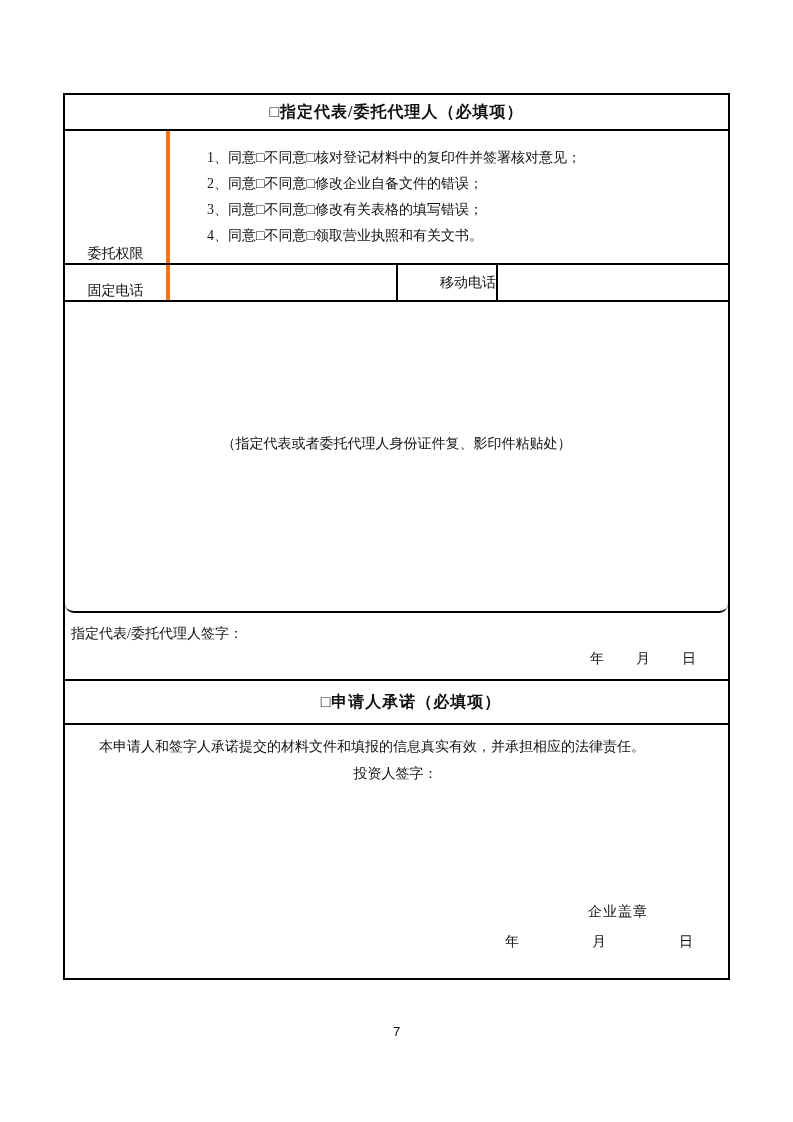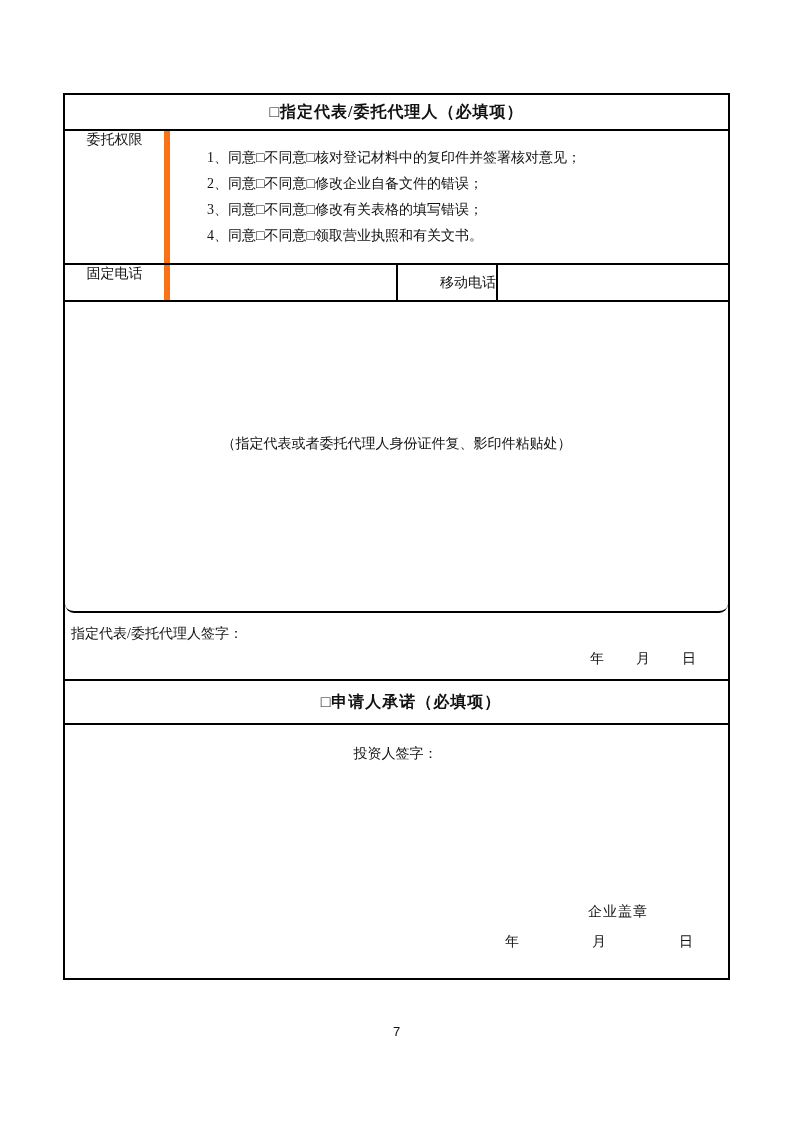--- a/index.html
+++ b/index.html
@@ -23,22 +23,22 @@
 
   .header-row {
     height: 36px;
     display: flex; align-items: center; justify-content: center;
     font-size: 16px; font-weight: bold; letter-spacing: 1px;
   }
   .header-row.h2 { height: 44px; padding-left: 29px; }
 
   .authority-row { height: 134px; display: flex; }
   .label-cell {
-    width: 105px; border-right: 6px solid #f97316;
-    display: flex; align-items: flex-start; justify-content: center;
+    width: 105px; border-right: 4px solid #f97316;
+    display: flex; align-items: flex-end; justify-content: center;
     font-size: 14px; flex: none;
   }
   .authority-items {
     flex: 1; display: flex; flex-direction: column; justify-content: center;
     padding-left: 37px; font-size: 14px;
   }
   .authority-item { line-height: 26px; white-space: nowrap; }
 
   .phone-row { height: 37px; display: flex; font-size: 14px; }
   .phone-cell-value { width: 228px; border-right: 2px solid #000; flex: none; }
@@ -114,20 +114,21 @@
         <span>月</span>
         <span>日</span>
       </div>
     </div>
 
     <div class="row header-row h2">
       <span>□申请人承诺（必填项）</span>
     </div>
 
     <div class="row last commitment-row">
+      <p class="commitment-body">本申请人和签字人承诺提交的材料文件和填报的信息真实有效，并承担相应的法律责任。</p>
       <div class="investor-sig">投资人签字：</div>
       <div class="company-seal">企业盖章</div>
       <div class="date-line-2">
         <span>年</span>
         <span>月</span>
         <span>日</span>
       </div>
     </div>
 
   </div>

